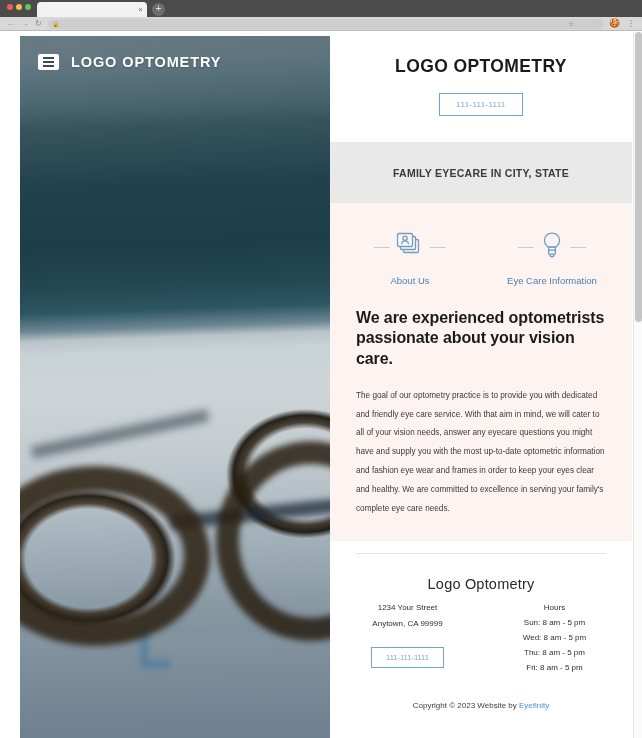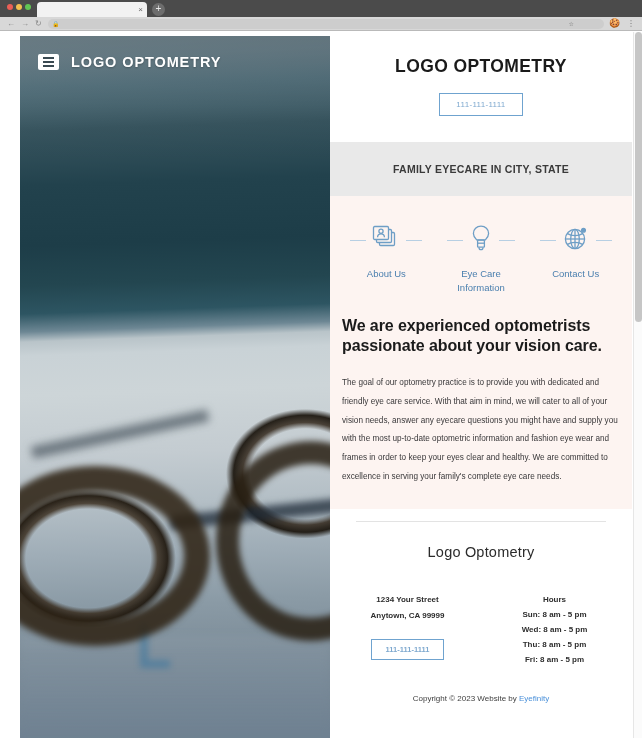--- a/index.html
+++ b/index.html
@@ -280,21 +280,21 @@
     background: #ffffff;
     color: #7fa9cf;
     font-size: 8px;
     letter-spacing: 0.3px;
     cursor: pointer;
     filter: blur(0.7px);
   }
 
   .eyebrow {
     background: #e9e9e9;
-    height: 54px;
+    height: 61px;
     display: flex;
     align-items: center;
     justify-content: center;
     text-align: center;
   }
   .eyebrow-text {
     font-size: 10.5px;
     font-weight: bold;
     color: #3a3a3a;
     letter-spacing: 0.25px;
@@ -329,21 +329,21 @@
   }
   .ql-rule.left  { margin-right: 5px; }
   .ql-rule.right { margin-left: 5px; }
   .ql-label {
     margin-top: 9px;
     font-size: 9.5px;
     color: #4a7fae;
     line-height: 1.5;
   }
 
-  .headline-wrap { padding: 20px 12px 0; }
+  .headline-wrap { padding: 20px 26px 0; }
   .headline {
     font-size: 16px;
     font-weight: bold;
     line-height: 1.26;
     color: #1b1b1b;
     letter-spacing: -0.1px;
   }
   .body-copy {
     margin-top: 18px;
     font-size: 8.2px;
@@ -363,23 +363,22 @@
     text-align: center;
   }
   .footer-brand {
     font-size: 14.5px;
     color: #2b2b2b;
     letter-spacing: 0.2px;
     font-weight: normal;
   }
   .footer-cols {
     display: flex;
-    margin-top: 32px;
+    margin-top: 8px;
     padding: 0 4px;
-    font-weight: bold;
   }
   .fcol { flex: 1; text-align: center; }
   .addr-line {
     font-size: 8px;
     color: #2e2e2e;
     line-height: 2.05;
   }
   .hours-head {
     font-size: 8px;
     color: #2e2e2e;
@@ -524,38 +523,20 @@
                     <rect x="9.6" y="17.2" width="6.8" height="7" rx="0.8"></rect>
                     <line x1="9.6" y1="20.2" x2="16.4" y2="20.2"></line>
                     <path d="M11 24.4c0 1.3 .9 2.2 2 2.2s2-.9 2-2.2"></path>
                   </svg>
                 </span>
                 <span class="ql-rule right"></span>
               </div>
               <div class="ql-label">Eye Care Information</div>
             </div>
 
-            <div class="ql">
-              <div class="ql-icon-row">
-                <span class="ql-rule left"></span>
-                <span>
-                  <svg width="30" height="30" viewBox="0 0 30 30" fill="none" stroke="#6e9ec6" stroke-width="1.3">
-                    <circle cx="14" cy="16" r="9.6"></circle>
-                    <ellipse cx="14" cy="16" rx="4.3" ry="9.6"></ellipse>
-                    <line x1="4.4" y1="16" x2="23.6" y2="16"></line>
-                    <path d="M6.1 10.4c2.2 1.5 4.9 2.3 7.9 2.3s5.7-.8 7.9-2.3"></path>
-                    <path d="M6.1 21.6c2.2-1.5 4.9-2.3 7.9-2.3s5.7 .8 7.9 2.3"></path>
-                    <line x1="14" y1="6.4" x2="14" y2="25.6"></line>
-                    <circle cx="22.5" cy="7.2" r="1.9" fill="#6e9ec6"></circle>
-                  </svg>
-                </span>
-                <span class="ql-rule right"></span>
-              </div>
-              <div class="ql-label">Contact Us</div>
-            </div>
 
           </div>
 
           <div class="headline-wrap">
             <h1 class="headline">We are experienced optometrists passionate about your vision care.</h1>
             <p class="body-copy">The goal of our optometry practice is to provide you with dedicated and friendly eye care service. With that aim in mind, we will cater to all of your vision needs, answer any eyecare questions you might have and supply you with the most up-to-date optometric information and fashion eye wear and frames in order to keep your eyes clear and healthy. We are committed to excellence in serving your family's complete eye care needs.</p>
           </div>
         </div>
 
         <div class="divider"></div>

